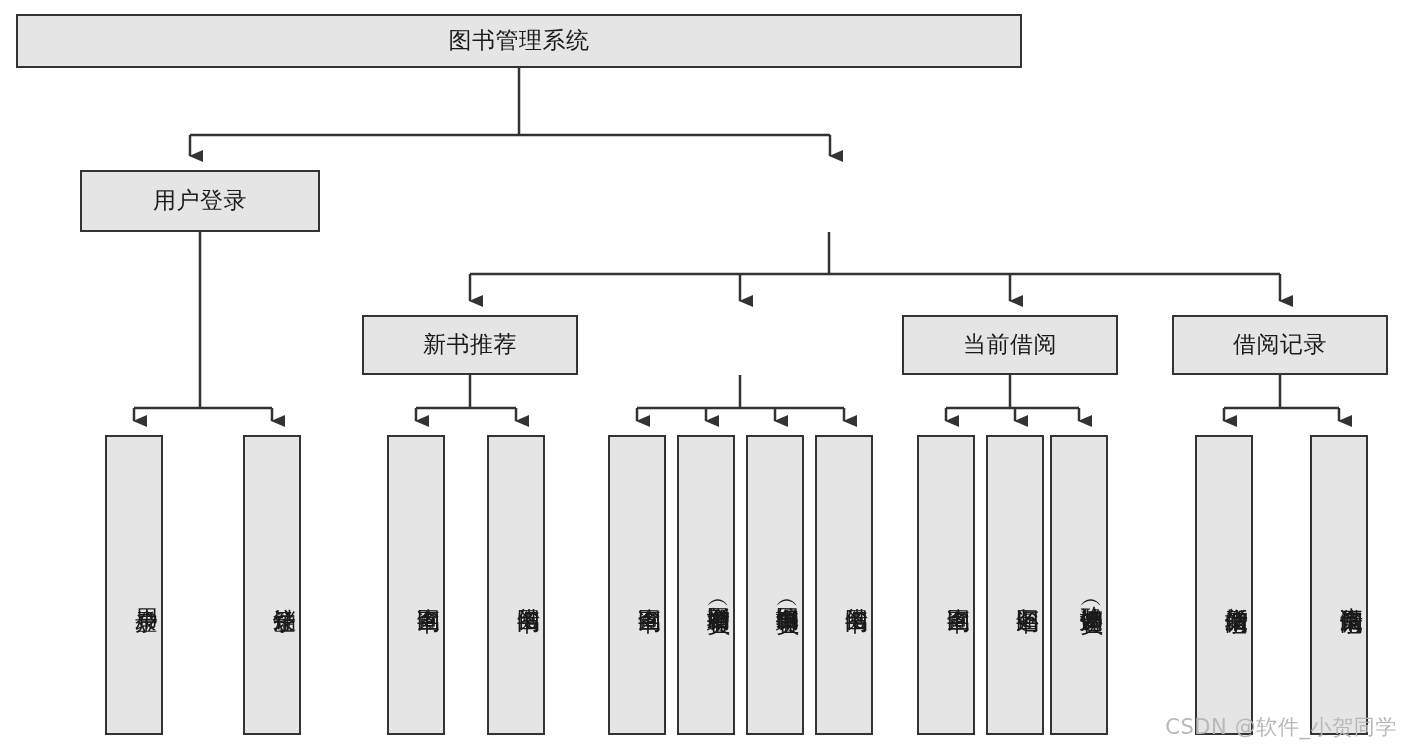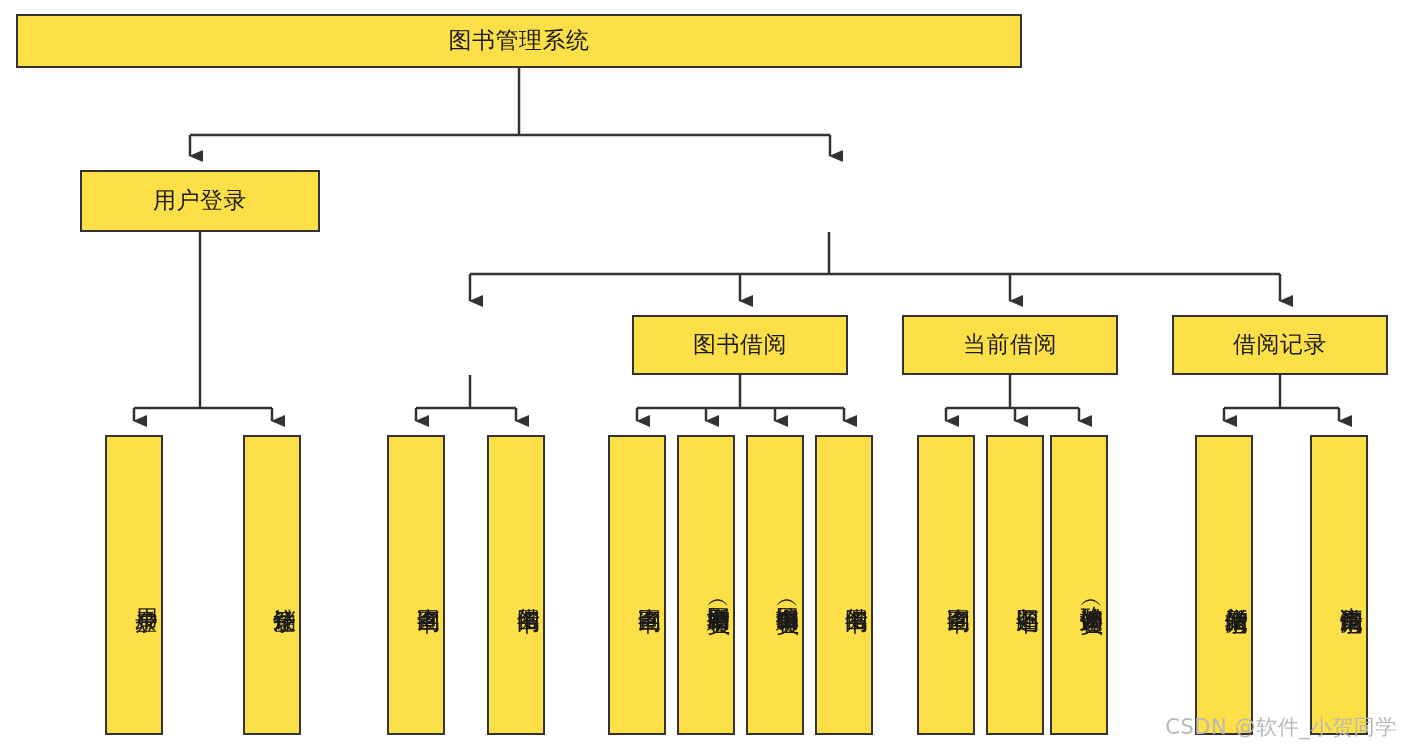--- a/index.html
+++ b/index.html
@@ -22,21 +22,21 @@
     position: absolute;
     left: 0;
     top: 0;
     width: 1405px;
     height: 747px;
     pointer-events: none;
   }
   .node {
     position: absolute;
     box-sizing: border-box;
-    background: #fde047;
+    background: #e5e5e5;
     border: 2.5px solid #333333;
     display: flex;
     align-items: center;
     justify-content: center;
     color: #1a1a1a;
     z-index: 2;
   }
   .node-h {
     font-size: 23px;
     line-height: 1.2;
@@ -126,22 +126,22 @@
   </svg>
 
   <div class="node node-h" style="left: 16px; top: 14px; width: 1006px; height: 54px;">
     <span>图书管理系统</span>
   </div>
 
   <div class="node node-h" style="left: 80px; top: 170px; width: 240px; height: 62px;">
     <span>用户登录</span>
   </div>
 
-  <div class="node node-h" style="left: 632px; top: 315px; width: 216px; height: 60px;">
-    <span>图书借阅</span>
+  <div class="node node-h" style="left: 362px; top: 315px; width: 216px; height: 60px;">
+    <span>新书推荐</span>
   </div>
   <div class="node node-h" style="left: 902px; top: 315px; width: 216px; height: 60px;">
     <span>当前借阅</span>
   </div>
   <div class="node node-h" style="left: 1172px; top: 315px; width: 216px; height: 60px;">
     <span>借阅记录</span>
   </div>
 
   <div class="node node-v" style="left: 105px; top: 435px; width: 58px; height: 300px;">
     <span>用户登录</span>

